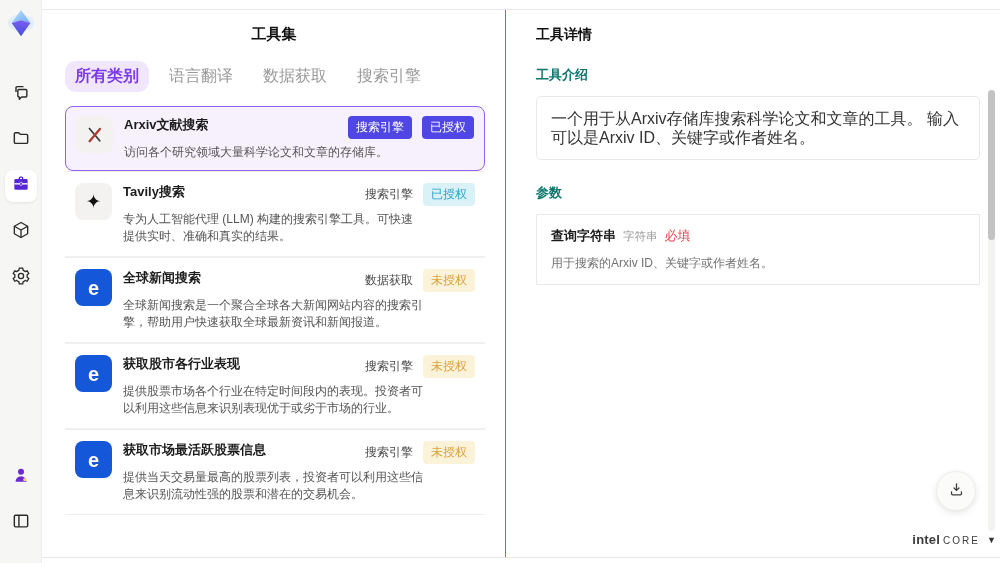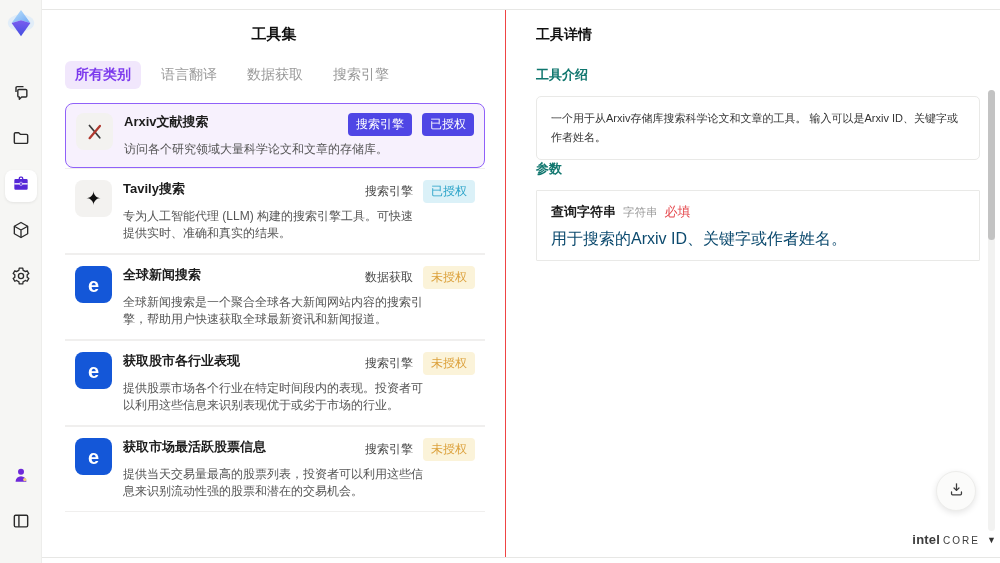--- a/index.html
+++ b/index.html
@@ -18,21 +18,21 @@
 
   
   .content { position:absolute; left:42px; top:9px; right:0; bottom:5px;
     border-top:1px solid #e7e7e5; border-bottom:1px solid #e7e7e5; background:#fff; }
 
   
   .list-panel { position:absolute; left:0; top:0; width:463px; height:100%;
     padding:15px 22px 0 23px; overflow:hidden; }
   .panel-title { font-size:15px; font-weight:bold; color:#111; margin-bottom:17px;text-align:center; }
   .tabs { display:flex; gap:10px; margin-bottom:14px; }
-  .tab { font-size:14px; color:#9a9a9a; padding:5px 10px; border-radius:6px; cursor:pointer; white-space:nowrap; }
+  .tab { font-size:16px; color:#9a9a9a; padding:5px 10px; border-radius:11px; cursor:pointer; white-space:nowrap; }
   .tab.active { background:var(--tab-bg,#f1e7fc); color:var(--accent,#7c3aed); font-weight:bold; }
 
   .tool-list { width:420px; }
   .tool-card { display:flex; gap:11px; padding:11px 10px 11px 10px; 
     border-top:1px solid #f0efee; border-bottom:1px solid #f0efee; background:#fff; cursor:pointer; }
   .tool-card.selected { border:1.5px solid var(--sel-border,#9061f9); border-radius:8px;
     background:var(--sel-bg,#f7f1fd); padding:9px 10px; }
   .tool-icon { width:37px; height:37px; border-radius:8px; flex:none;
     display:flex; align-items:center; justify-content:center; overflow:hidden; }
   .tool-icon.kind-light { background:#f3f2f0; }
@@ -53,27 +53,27 @@
   
   .scrollbar-track { position:absolute; right:5px; top:80px; bottom:26px; width:7px; background:#f2f2f1; border-radius:4px; }
   .scrollbar-thumb { position:absolute; right:0; top:0; width:7px; height:150px; background:#c3c3c3; border-radius:4px; }
   .scroll-arrow { position:absolute; right:4px; bottom:12px; font-size:9px; color:#333; line-height:1; cursor:pointer; }
 
   
   .detail-panel { position:absolute; left:463px; top:0; right:0; height:100%;
     border-left:1px solid #ef4444; padding:16px 20px 0 30px; }
   .detail-title { font-size:14px; font-weight:bold; color:#111; margin-bottom:22px; }
   .section-title { font-size:13px; font-weight:bold; color:#0f766e; margin-bottom:12px; }
-  .info-box { border:1px solid #e9e9e7; border-radius:5px; padding:12px 14px; font-size:11px; color:#333; line-height:19px; background:#fff; }
+  .info-box { border:1px solid #e9e9e7; border-radius:5px; padding:12px 14px; font-size:16px; color:#333; line-height:19px; margin-bottom:24px; background:#fff; }
   .param-box { border:1px solid #e9e9e7; border-radius:1px; padding:12px 14px; background:#fff; }
   .param-head { display:flex; align-items:baseline; gap:7px; }
   .param-name { font-size:13px; font-weight:bold; color:#1c1c1c; }
   .param-type { font-size:11.5px; color:#9a9a9a; }
   .param-req  { font-size:13px; color:var(--req-red,#e5484d); }
-  .param-desc { font-size:16px; color:#0c4a6e; margin-top:9px; line-height:18px; }
+  .param-desc { font-size:12px; color:#737373; margin-top:9px; line-height:18px; }
 
   
   .fab { position:absolute; right:24px; bottom:52px; width:40px; height:40px; border-radius:50%;
     background:#fbfbfa; border:1px solid #ededeb; box-shadow:0 2px 6px rgba(0,0,0,.10);
     display:flex; align-items:center; justify-content:center; cursor:pointer; }
   .intel-brand { position:absolute; right:20px; bottom:16px; display:flex; align-items:baseline; gap:3px; }
   .intel-word { font-size:13px; font-weight:bold; color:#3c3c3c; letter-spacing:.2px; }
   .core-word { font-size:10px; color:#3c3c3c; letter-spacing:2px; }
 </style>
 </head>

